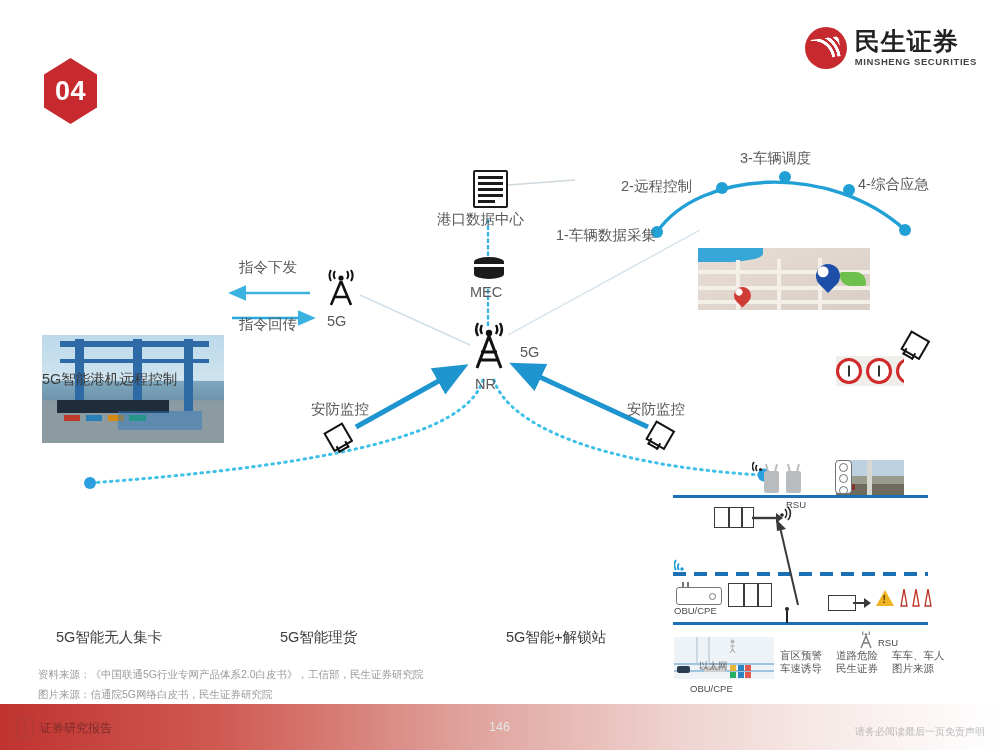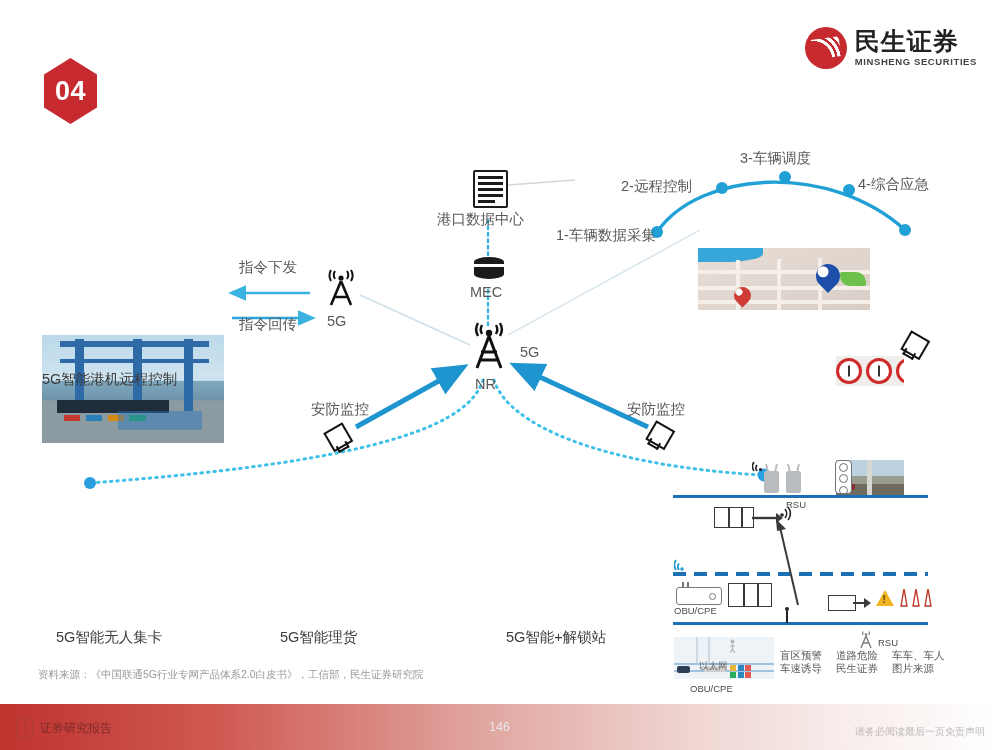--- a/index.html
+++ b/index.html
@@ -450,20 +450,21 @@
       <div>道路危险</div>
       <div>民生证券</div>
     </div>
     <div class="v2x-warn" style="left:224px;top:194px;">
       <div>车车、车人</div>
       <div>图片来源</div>
     </div>
   </div>
 
   <div class="src" style="top:668px;">资料来源：《中国联通5G行业专网产品体系2.0白皮书》，工信部，民生证券研究院</div>
+  <div class="src" style="top:688px;">图片来源：信通院5G网络白皮书，民生证券研究院</div>
 
   <div class="footer">
     <div class="foot-ico"></div>
     <div class="foot-txt">证券研究报告</div>
     <div class="foot-page">146</div>
   </div>
   <div class="wm-sub">请务必阅读最后一页免责声明</div>
 
 </div>
 

